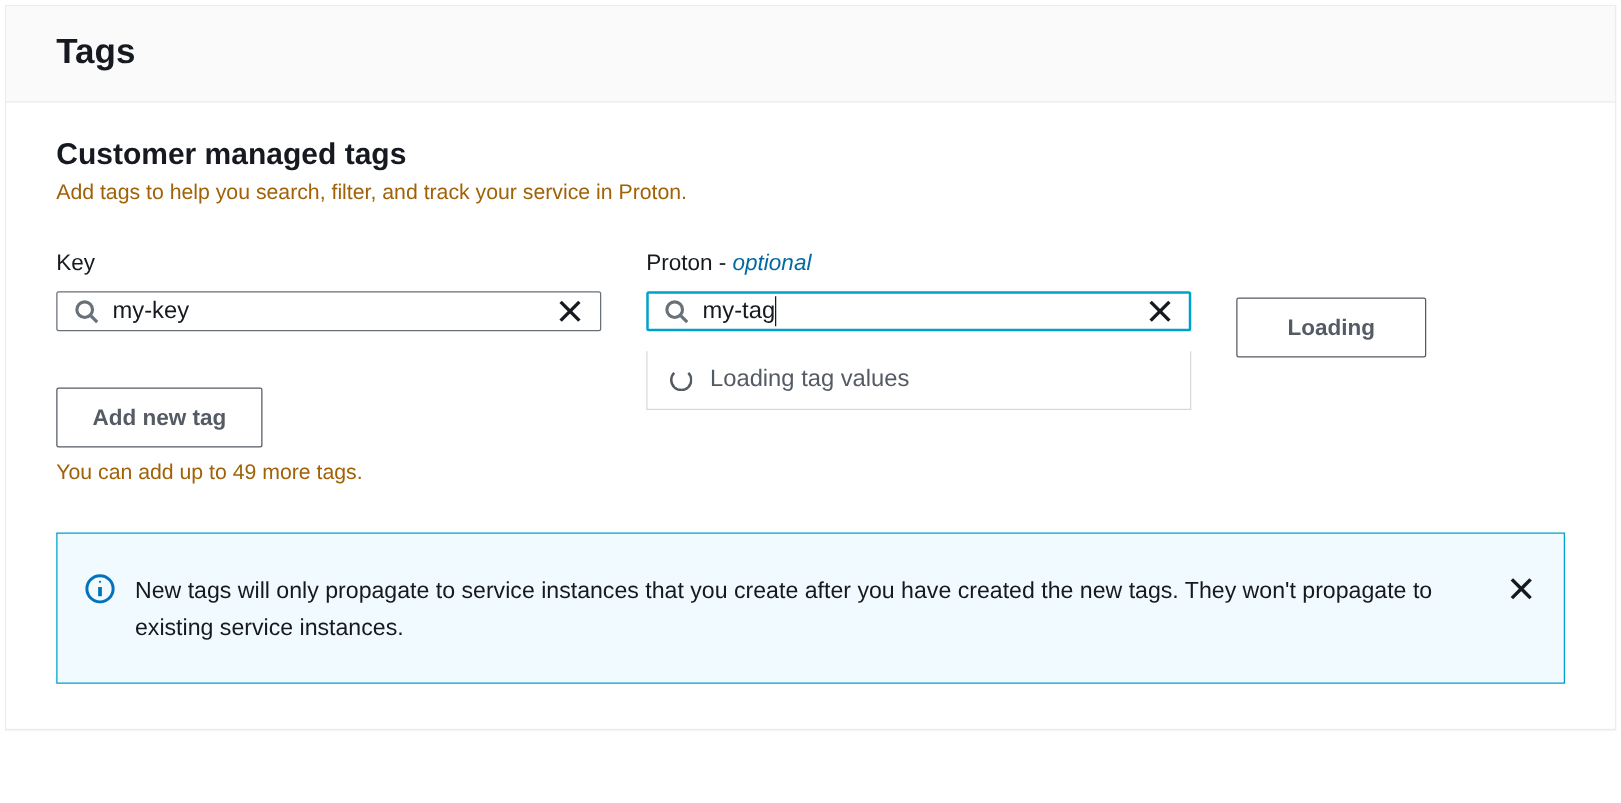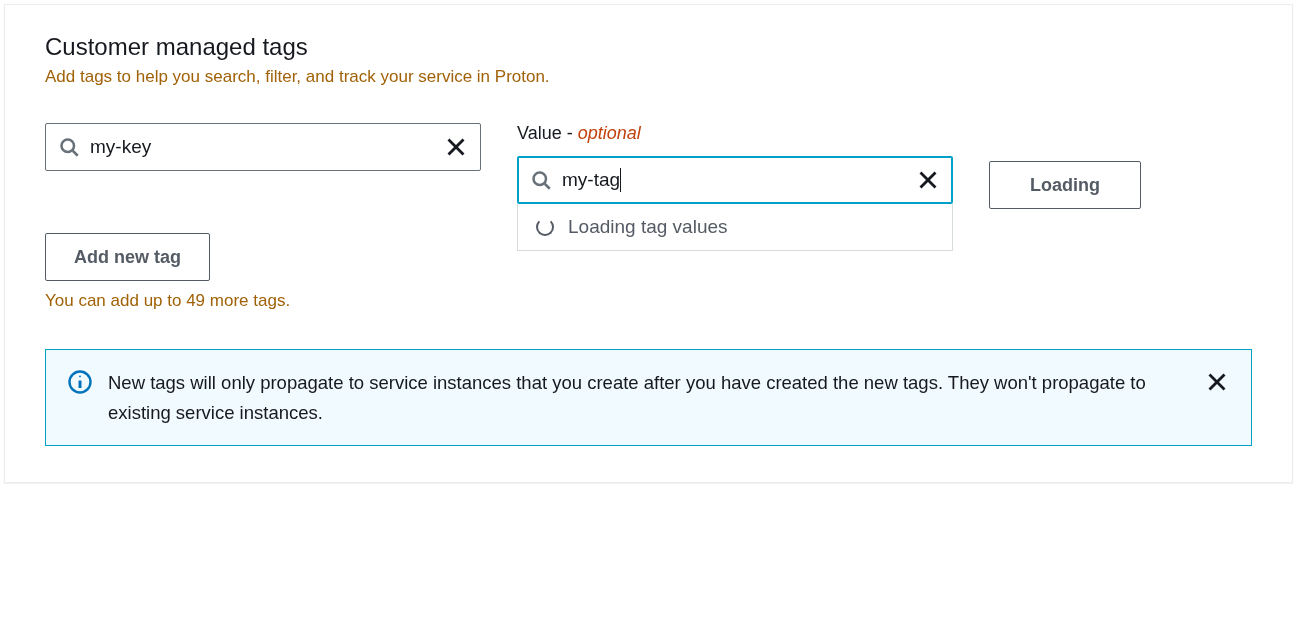--- a/index.html
+++ b/index.html
@@ -31,21 +31,21 @@
     .panel-title {
       font-size: 28px;
       font-weight: 700;
       color: #16191f;
     }
     .panel-body {
       padding: 28px 40px 36px 40px;
     }
     .section-heading {
       font-size: 24px;
-      font-weight: 400;
+      font-weight: 700;
       color: #16191f;
       margin-bottom: 6px;
     }
     .section-desc {
       font-size: 17px;
       color: #a16207;
       margin-bottom: 36px;
     }
     .row {
       display: flex;
@@ -65,29 +65,29 @@
       width: 436px;
     }
     .field-label {
       font-size: 18px;
       color: #16191f;
       margin-bottom: 12px;
       font-weight: 400;
     }
     .optional {
       font-style: italic;
-      color: #c2410c;
+      color: #0369a1;
     }
     .input-wrap {
       position: relative;
       display: flex;
       align-items: center;
       border: 1px solid #687078;
       background: #ffffff;
-      height: 48px;
+      height: 32px;
       border-radius: 2px;
       padding: 0 12px;
     }
     .input-wrap.focused {
       border: 2px solid #00a1c9;
       padding: 0 11px;
     }
     .search-icon {
       display: inline-flex;
       align-items: center;
@@ -169,21 +169,21 @@
     .hint {
       font-size: 17px;
       color: #a16207;
       margin-top: 10px;
     }
     .alert {
       display: flex;
       align-items: flex-start;
       border: 1px solid #00a1c9;
       background: #f1faff;
-      padding: 18px 22px;
+      padding: 30px 22px;
       margin-top: 38px;
       border-radius: 0;
     }
     .alert-icon {
       width: 24px;
       height: 24px;
       flex-shrink: 0;
       margin-right: 16px;
       margin-top: 2px;
       color: #0073bb;
@@ -213,46 +213,50 @@
       background: #16191f;
       vertical-align: middle;
       margin-left: 0;
     }
   </style>
 </head>
 <body>
 
 <div class="container">
   <div class="panel">
+    <div class="panel-header">
+      <h1 class="panel-title">Tags</h1>
+    </div>
     <div class="panel-body">
       <h2 class="section-heading">Customer managed tags</h2>
       <p class="section-desc">Add tags to help you search, filter, and track your service in Proton.</p>
 
       <div class="row">
         <div class="field field-key">
+          <label class="field-label">Key</label>
           <div class="input-wrap">
             <span class="search-icon">
               <svg viewBox="0 0 16 16" width="20" height="20" fill="none" stroke="currentColor" stroke-width="2">
                 <circle cx="7" cy="7" r="5"></circle>
                 <line x1="11" y1="11" x2="15" y2="15"></line>
               </svg>
             </span>
             <input type="text" class="input-text" value="my-key" style="">
             <span class="clear-icon">
               <svg viewBox="0 0 16 16" width="20" height="20" fill="none" stroke="currentColor" stroke-width="2.2">
                 <line x1="2" y1="2" x2="14" y2="14"></line>
                 <line x1="14" y1="2" x2="2" y2="14"></line>
               </svg>
             </span>
           </div>
         </div>
 
         <div class="field field-value">
           <label class="field-label">
-            <span>Value</span>
+            <span>Proton</span>
             <span> - </span>
             <span class="optional">optional</span>
           </label>
           <div style="position:relative;">
             <div class="input-wrap focused">
               <span class="search-icon">
                 <svg viewBox="0 0 16 16" width="20" height="20" fill="none" stroke="currentColor" stroke-width="2">
                   <circle cx="7" cy="7" r="5"></circle>
                   <line x1="11" y1="11" x2="15" y2="15"></line>
                 </svg>

